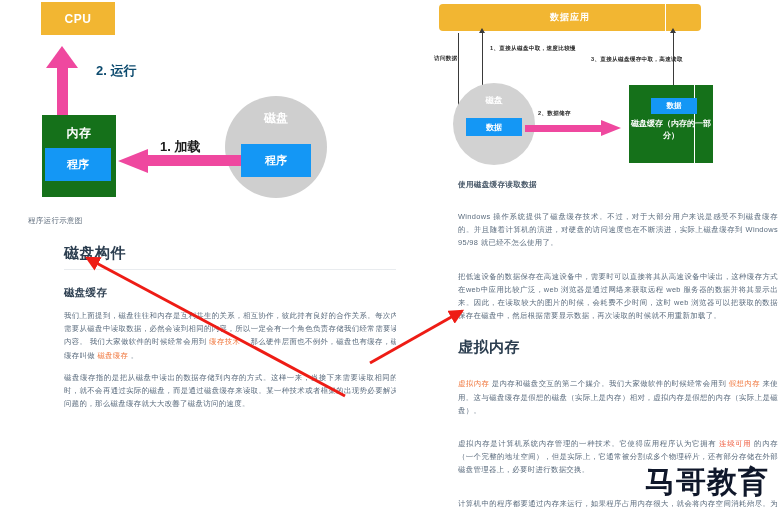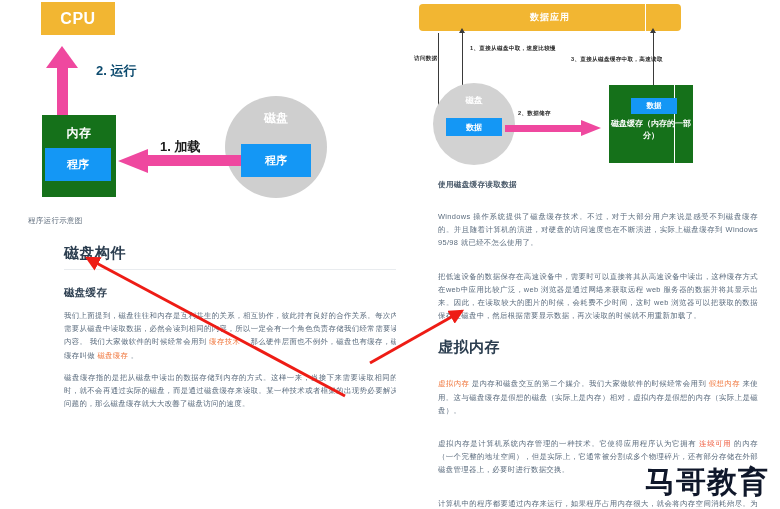--- a/index.html
+++ b/index.html
@@ -2,29 +2,29 @@
 <html><head>
 <meta charset="utf-8">
 <style>
   html,body{margin:0;padding:0;background:#ffffff;}
   body{width:780px;height:509px;overflow:hidden;font-family:"Liberation Sans","DejaVu Sans",sans-serif;}
   #page{position:relative;width:780px;height:509px;background:#fff;}
 
   
   .col{position:absolute;top:0;height:509px;overflow:hidden;background:#fff;}
   .col-left{left:0;width:396px;}
-  .col-right{left:408px;width:350px;}
+  .col-right{left:428px;width:350px;}
   .col-divider{position:absolute;left:395px;top:0;width:1px;height:509px;background:#e6e8eb;}
   .col-divider2{position:absolute;left:428px;top:0;width:1px;height:509px;background:#e6e8eb;}
 
   
   .diagram-left{position:relative;width:396px;height:200px;}
   .box{position:absolute;box-sizing:border-box;display:flex;align-items:center;justify-content:center;
        color:#fff;font-weight:bold;letter-spacing:.5px;}
-  .cpu-box{left:41px;top:2px;width:74px;height:33px;background:#f2b632;font-size:16px;}
+  .cpu-box{left:41px;top:2px;width:74px;height:33px;background:#f2b632;font-size:12px;}
   .mem-box{left:42px;top:115px;width:74px;height:82px;background:#15711a;font-size:12px;align-items:flex-start;padding-top:10px;}
   .prog-in-mem{position:absolute;left:45px;top:148px;width:66px;height:33px;background:#1497f5;
        display:flex;align-items:center;justify-content:center;color:#fff;font-size:11px;font-weight:bold;}
   .disk-circle{position:absolute;left:225px;top:96px;width:102px;height:102px;border-radius:50%;background:#cfcfcf;}
   .disk-circle-label{position:absolute;left:225px;top:110px;width:102px;text-align:center;color:#ffffff;
        font-size:12px;font-weight:bold;}
   .prog-on-disk{position:absolute;left:241px;top:144px;width:70px;height:33px;background:#1497f5;
        display:flex;align-items:center;justify-content:center;color:#fff;font-size:11px;font-weight:bold;}
 
   

